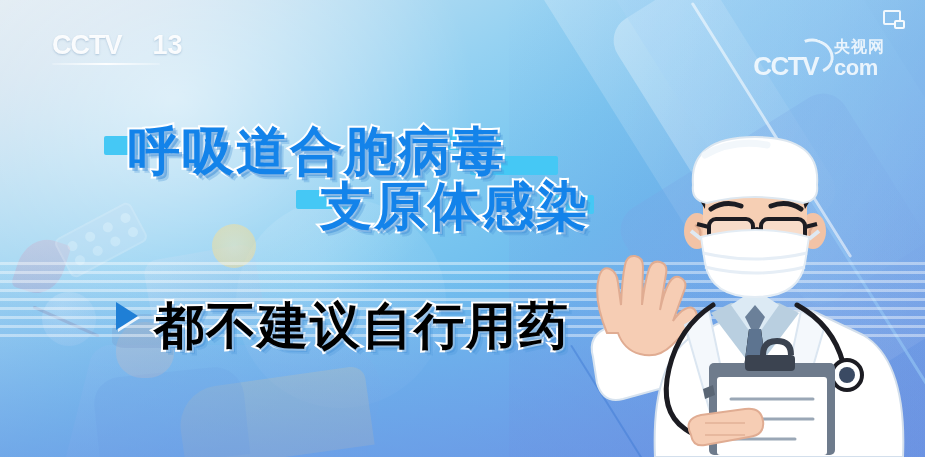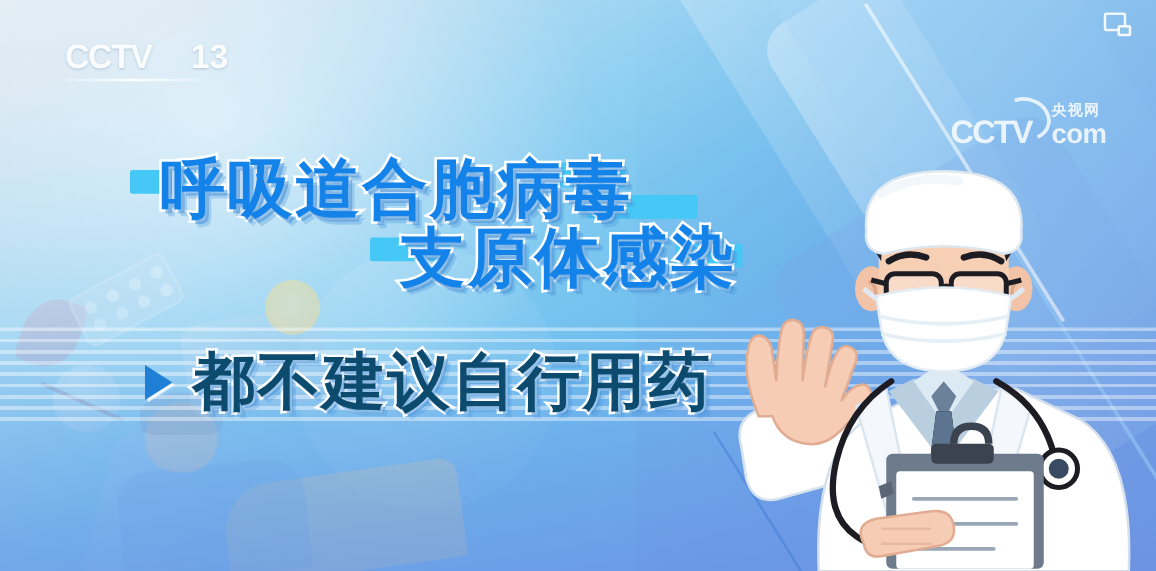--- a/index.html
+++ b/index.html
@@ -172,21 +172,21 @@
     font-size:26px; font-weight:700; letter-spacing:-1.5px; line-height:1;
   }
   .wm-swoosh{
     position:absolute; right:-16px; top:-14px; width:40px; height:34px;
     border:3px solid rgba(255,255,255,.78);
     border-radius:50%;
     border-bottom-color:transparent; border-left-color:transparent;
     transform:rotate(20deg);
   }
   .wm-right{ display:flex; flex-direction:column; align-items:flex-start; margin-left:12px; }
-  .wm-cn{ font-size:12px; font-weight:700; letter-spacing:1px; line-height:1.1;margin-top:44px; }
+  .wm-cn{ font-size:16px; font-weight:700; letter-spacing:1px; line-height:1.1; }
   .wm-com{ font-size:22px; font-weight:700; letter-spacing:-.5px; line-height:1; margin-top:1px;text-align:center; }
 
   
   .pip-icon{
     position:absolute; right:20px; top:10px; width:22px; height:19px;
   }
   .pip-icon .outer{
     position:absolute; left:0; top:0; width:18px; height:15px;
     border:2px solid rgba(255,255,255,.88); border-radius:2px;
   }
@@ -239,27 +239,28 @@
   }
   .tri{
     width:0; height:0;
     border-left:22px solid #1f7fd6;
     border-top:14px solid transparent;
     border-bottom:14px solid transparent;
     filter:drop-shadow(2px 2px 0 rgba(255,255,255,.85));
   }
   .hl-3{
     font-family:"DejaVu Sans", sans-serif;
-    font-weight:700; font-size:50px; color:#0c4a6e;
+    font-weight:700; font-size:50px; color:#000000;
     letter-spacing:2px; white-space:nowrap;
     -webkit-text-stroke:4px #ffffff;
     paint-order:stroke fill;
     text-shadow:
        3px 3px 0 rgba(70,145,215,.50),
        5px 5px 0 rgba(70,145,215,.26);
+    margin-top: 21px;
   }
 
   
   .doctor{ position:absolute; right:0; bottom:0; width:340px; height:330px; }
   .doctor svg{ display:block; width:100%; height:100%; }
 </style>
 </head>
 <body>
 
 <div id="screen">

